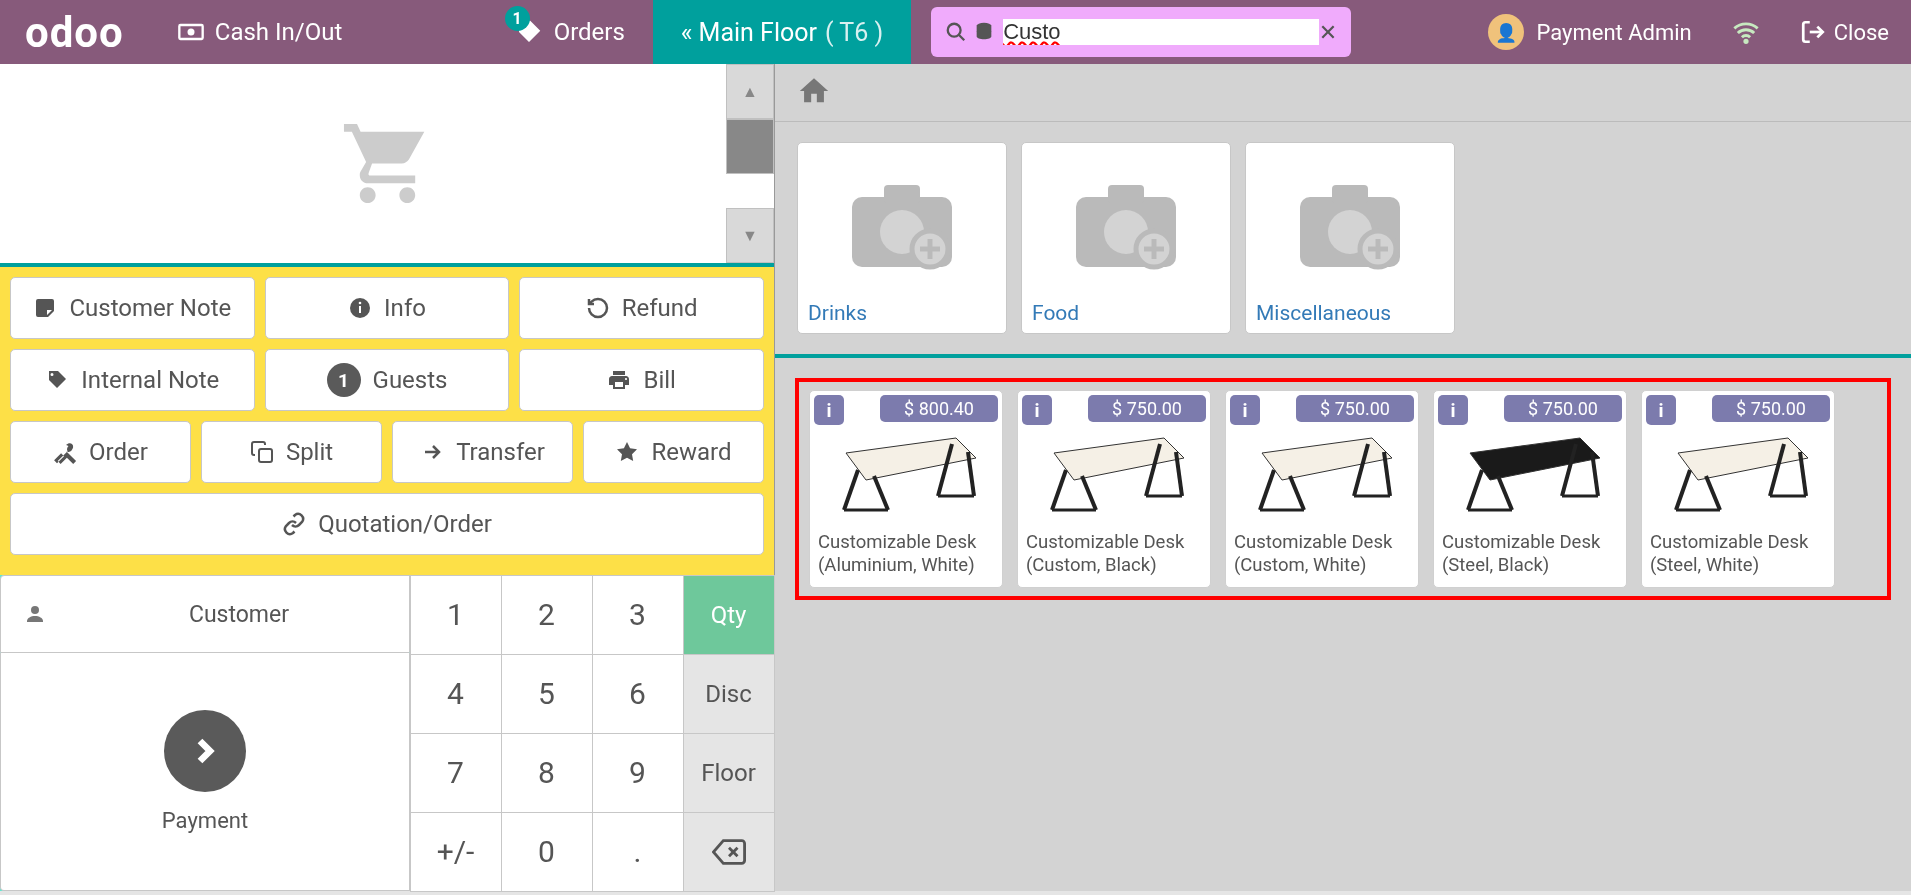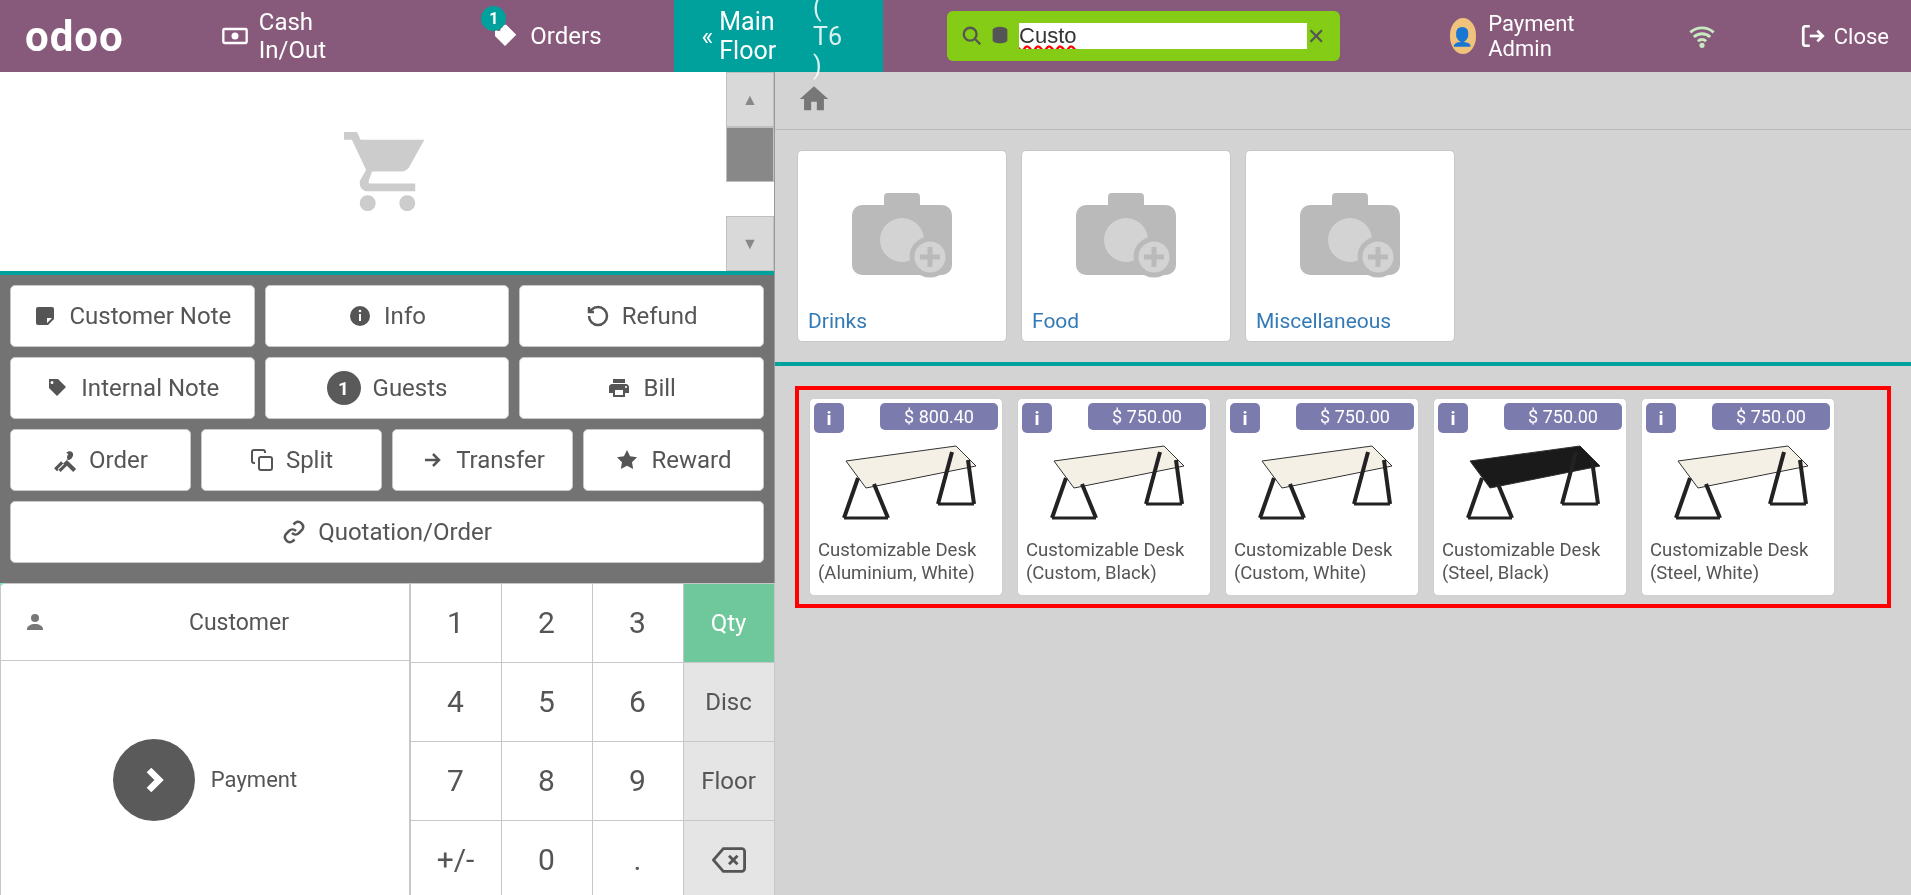--- a/index.html
+++ b/index.html
@@ -1,25 +1,25 @@
 <!DOCTYPE html>
 <html><head>
 <meta charset="utf-8">
 <style>
   * { box-sizing: border-box; margin: 0; padding: 0; }
   body { font-family: -apple-system, BlinkMacSystemFont, "Segoe UI", Roboto, sans-serif; background: #e5e5e5; overflow: hidden; width: 1911px; height: 895px; }
   
   
-  .header { display: flex; align-items: center; height: 72px; background: #875A7B; color: #fff; gap: 44px; }
+  .header { display: flex; align-items: center; height: 64px; background: #875A7B; color: #fff; }
   .logo { padding: 0 25px; font-size: 42px; font-weight: bold; letter-spacing: 1px; color:#fff; }
   .hdr-btn { display: flex; align-items: center; gap: 10px; padding: 0 28px; height: 100%; font-size: 24px; cursor: pointer; }
   .spacer { flex: 1; }
   .floor-btn { background: #00A09D; height: 100%; display: flex; align-items: center; padding: 0 28px; font-size: 25px; cursor: pointer; }
   .floor-btn .t6 { margin-left: 8px; opacity: 0.85; }
-  .searchbox { display: flex; align-items: center; background: #84cc16; border-radius: 6px; height: 50px; margin-left: 20px; width: 420px; padding: 0 14px; }
+  .searchbox { display: flex; align-items: center; background: #f0abfc; border-radius: 6px; height: 50px; margin-left: 20px; width: 420px; padding: 0 14px; }
   .searchbox input { flex:1; border:none; outline:none; font-size: 22px; color:#333; text-decoration: underline wavy red; }
   .searchbox .clear { color:#555; font-size: 22px; cursor:pointer; }
   .userblock { display:flex; align-items:center; gap:12px; padding: 0 22px; font-size:22px; }
   .avatar { width:36px; height:36px; border-radius:50%; background:#f0c27b; display:flex; align-items:center; justify-content:center; color:#6b3b0a; font-size:18px; }
   .wifi { padding:0 18px; color:#c7e9c0; }
   .close-btn { display:flex; align-items:center; gap:8px; padding:0 22px; height:100%; font-size:22px; cursor:pointer; }
   .orders-wrap { position:relative; }
   .badge { position:absolute; top:6px; left:19px; background:#00A09D; color:#fff; border-radius:50%; width:25px; height:25px; display:flex; align-items:center; justify-content:center; font-size:16px; font-weight:bold; }
 
   
@@ -29,33 +29,33 @@
 
   
   .cart-area { height: 215px; display:flex; align-items:center; justify-content:center; position:relative; background:#fff; border-bottom:4px solid #00A09D; }
   .cart-area svg { fill:#ccc; }
   .scroll-btns { position:absolute; right:0; top:0; width:48px; display:flex; flex-direction:column; height:100%; }
   .scroll-btn { flex:0 0 55px; background:#d9d9d9; display:flex; align-items:center; justify-content:center; color:#888; border:1px solid #c0c0c0; cursor:pointer; }
   .scroll-btn.dark { background:#888; }
   .scroll-spacer { flex:1; background:transparent; }
 
   
-  .controls { background:#737373; padding:10px; }
+  .controls { background:#fde047; padding:10px; }
   .ctrl-row { display:flex; gap:10px; margin-bottom:10px; }
   .ctrl-btn { flex:1; background:#fff; border:1px solid #c7c7c7; border-radius:5px; height:62px; display:flex; align-items:center; justify-content:center; gap:12px; font-size:24px; color:#555; cursor:pointer; }
   .ctrl-btn.wide { flex:100%; }
   .guest-badge { width:34px; height:34px; border-radius:50%; background:#5a5a5a; color:#fff; display:flex; align-items:center; justify-content:center; font-size:19px; font-weight:bold; }
 
   
   .bottom { display:flex; height:335px; background:#5eead4; }
   .payment-col { width:410px; display:flex; flex-direction:column; }
   .customer-btn { height:78px; border:1px solid #c7c7c7; background:#fff; display:flex; align-items:center; font-size:23px; color:#555; cursor:pointer; border-radius:4px 0 0 0; }
   .customer-btn .cico { width:68px; display:flex; justify-content:center; color:#777; }
   .customer-btn .ctext { flex:1; text-align:center; }
-  .payment-btn { flex:1; border:1px solid #c7c7c7; border-top:none; background:#fff; display:flex; flex-direction:row; align-items:center; justify-content:center; gap:16px; cursor:pointer; border-radius:0 0 0 4px; }
+  .payment-btn { flex:1; border:1px solid #c7c7c7; border-top:none; background:#fff; display:flex; flex-direction:column; align-items:center; justify-content:center; gap:16px; cursor:pointer; border-radius:0 0 0 4px; }
   .payment-circle { width:82px; height:82px; border-radius:50%; background:#5a5a5a; display:flex; align-items:center; justify-content:center; color:#fff; }
   .payment-label { font-size:22px; color:#555; }
   
   .numpad { flex:1; display:grid; grid-template-columns:repeat(4,1fr); grid-template-rows:repeat(4,1fr); }
   .numkey { border:1px solid #c7c7c7; background:#fff; display:flex; align-items:center; justify-content:center; font-size:30px; color:#555; cursor:pointer; margin:-0.5px; }
   .numkey.mode { background:#e5e5e5; font-size:24px; }
   .numkey.qty { background:#6EC89B; color:#fff; font-size:24px; }
 
   
   .breadcrumb { height:58px; background:#d3d3d3; display:flex; align-items:center; padding:0 22px; border-bottom:1px solid #bbb; }

